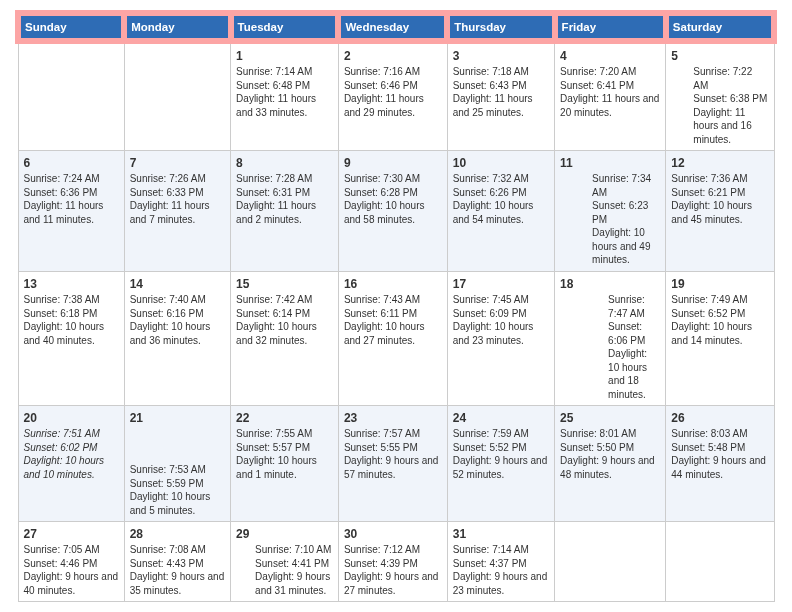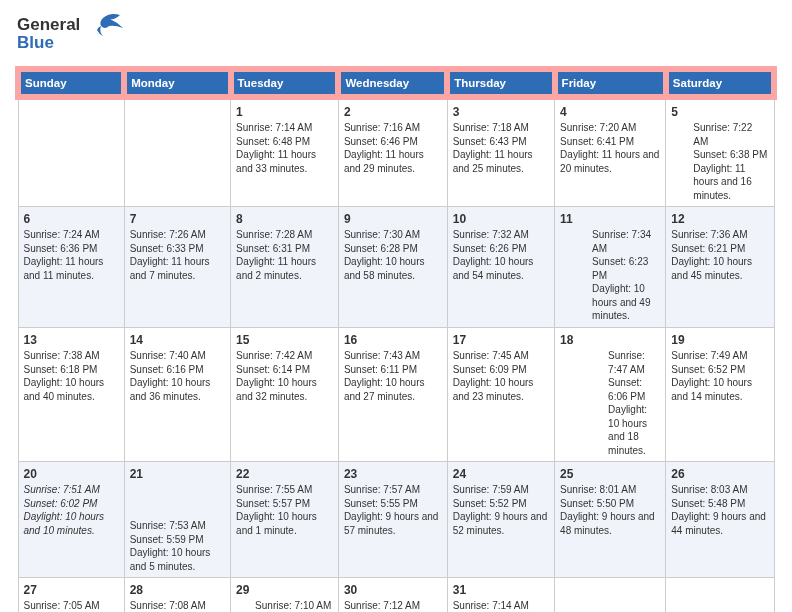--- a/index.html
+++ b/index.html
@@ -79,37 +79,20 @@
       background-color: #fff !important;
     }
     tr:nth-child(even) td.empty {
       background-color: #f0f4fa !important;
     }
   </style>
 </head>
 <body>
 
 <div class="container">
-  <div class="header">
-    <div class="logo">
-      <div>
-        <svg width="110" height="44" viewBox="0 0 110 44">
-          <text x="2" y="20" font-family="Arial" font-size="17" font-weight="bold" fill="#333">General</text>
-          <text x="2" y="38" font-family="Arial" font-size="17" font-weight="bold" fill="#2e6cb5">Blue</text>
-
-          <path d="M88 8 Q95 2 105 5 Q100 10 95 9 Q102 12 108 18 Q100 15 94 16 Q90 20 86 16 Q84 12 88 8Z" fill="#2e6cb5"></path>
-          <path d="M86 16 Q84 22 88 26 Q84 24 82 20 Q83 17 86 16Z" fill="#2e6cb5"></path>
-        </svg>
-      </div>
-    </div>
-    <div class="title-block">
-      <div class="month-title"></div>
-      <div class="location"></div>
-    </div>
-  </div>
 
   <table>
     <thead>
       <tr>
       <th>Sunday</th>
           <th>Monday</th>
           <th>Tuesday</th>
           <th>Wednesday</th>
           <th>Thursday</th>
           <th>Friday</th>

